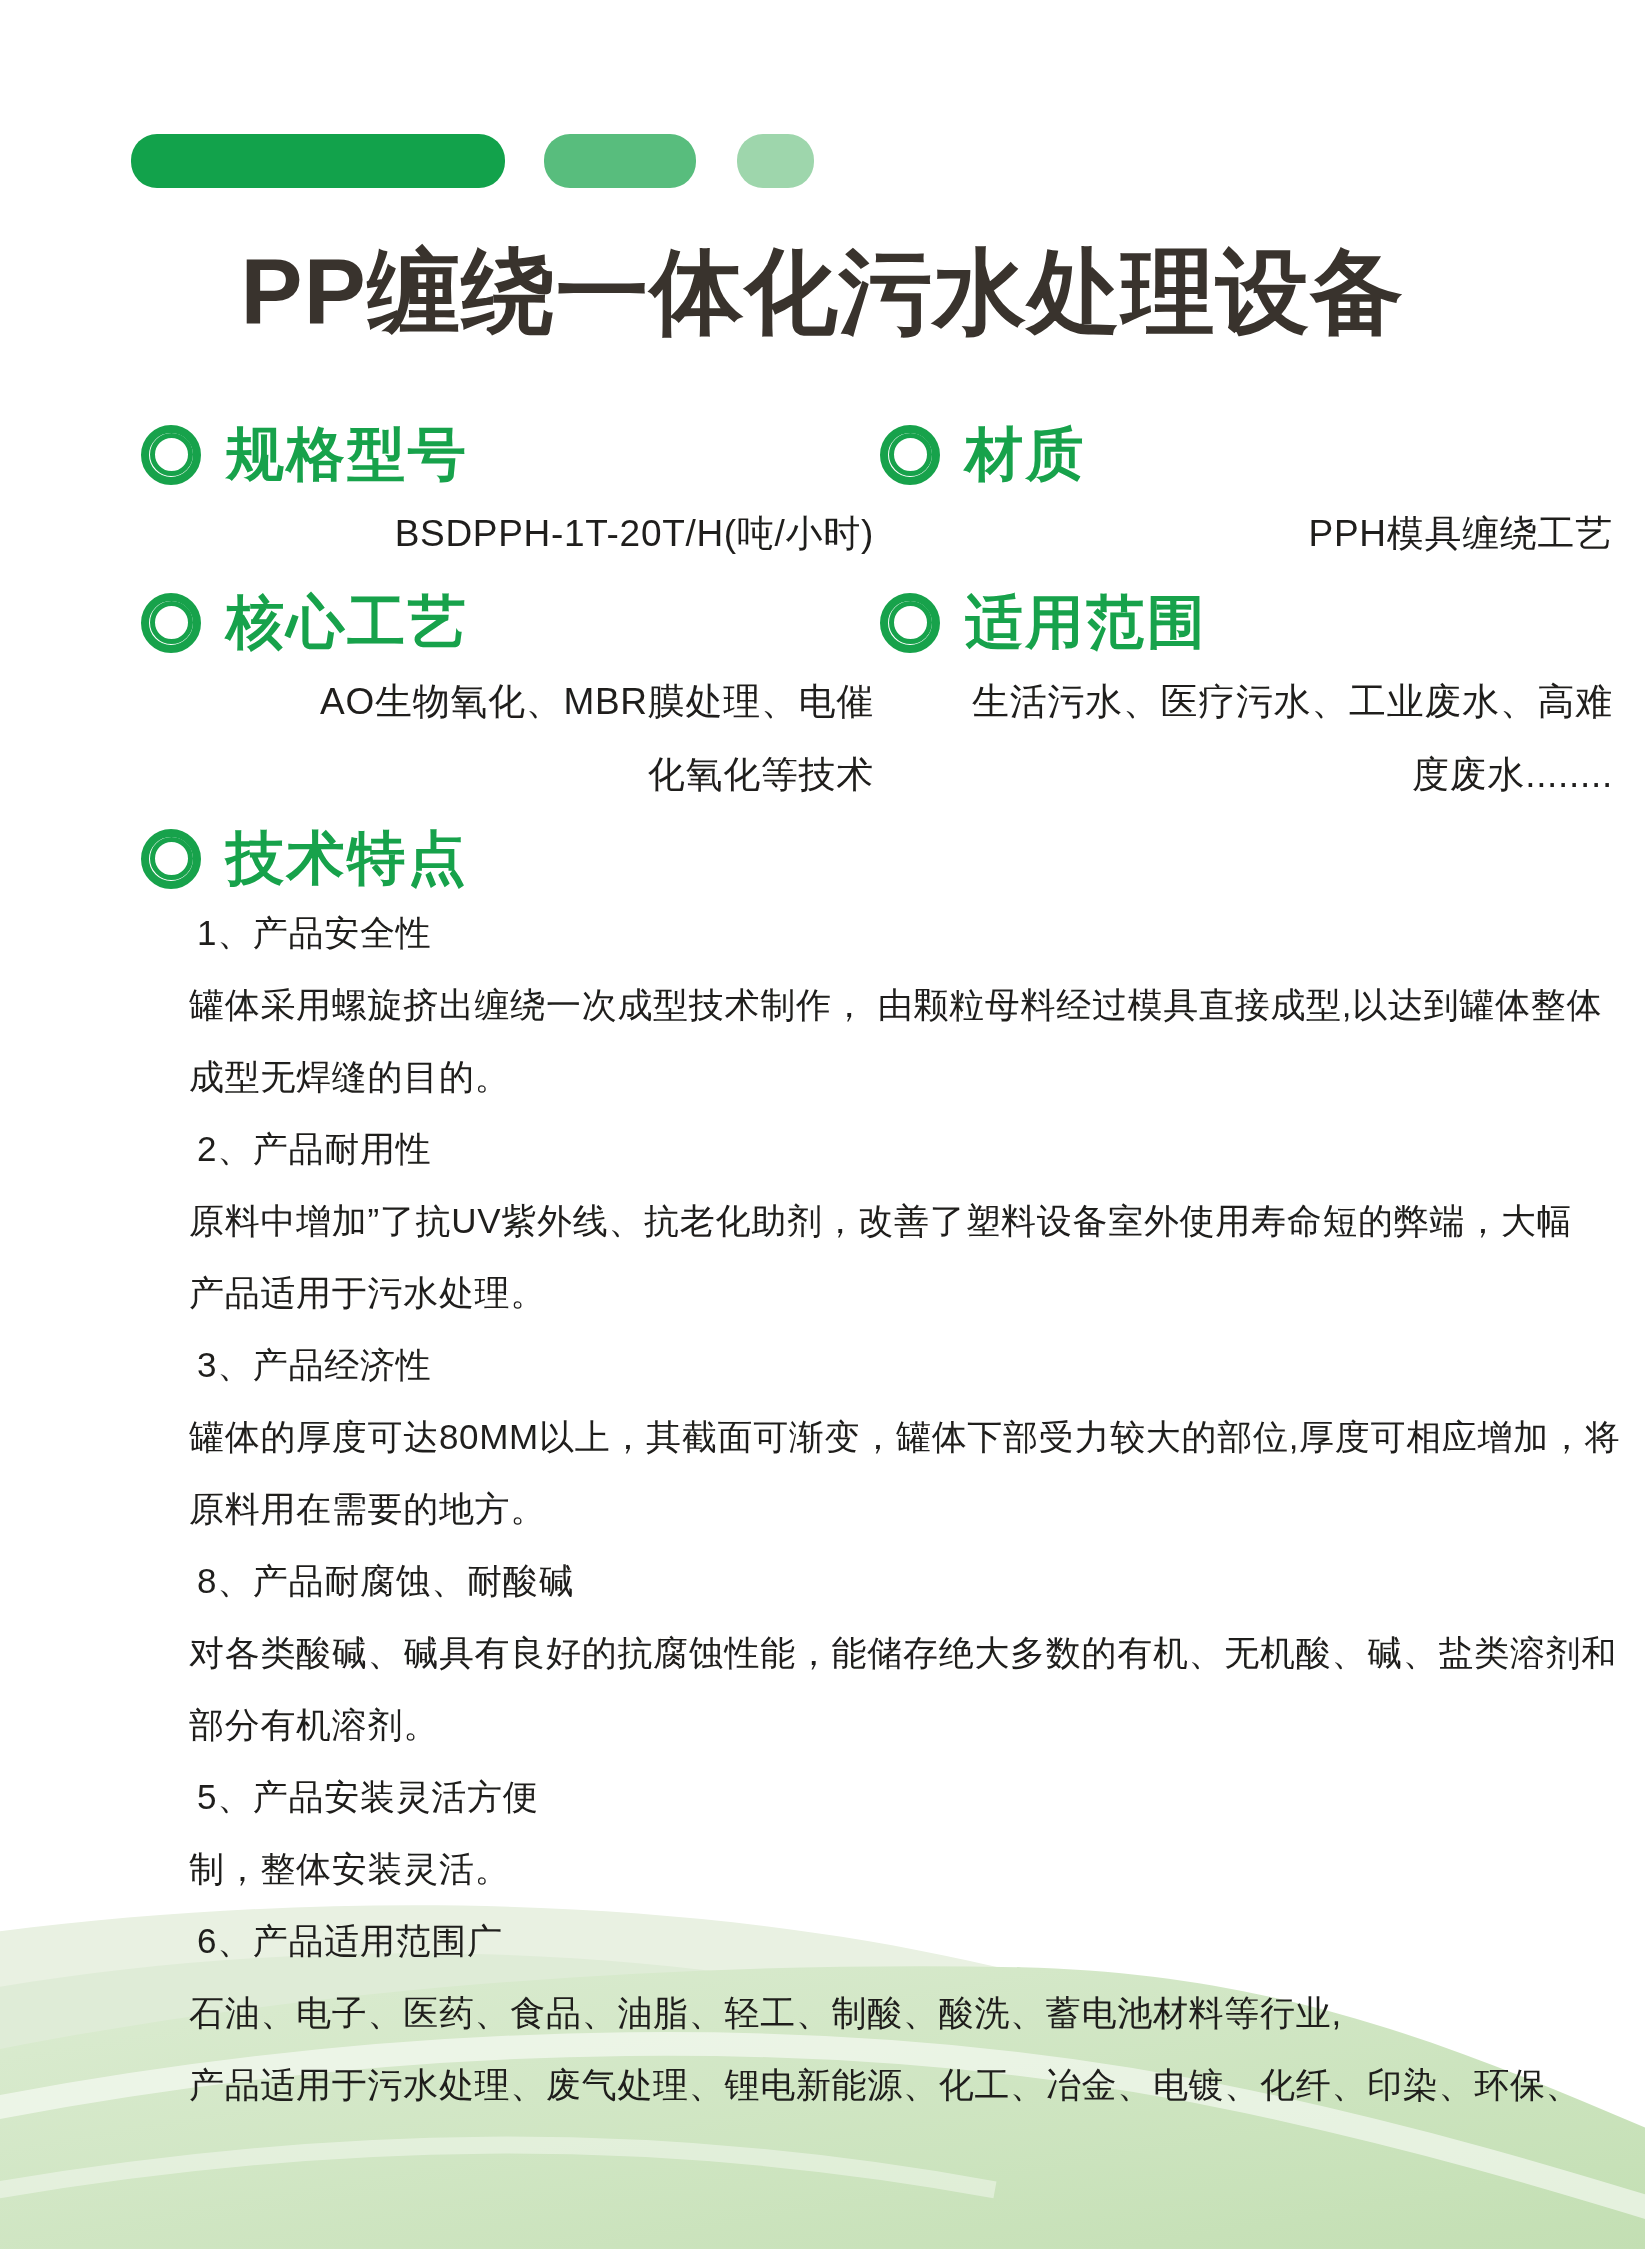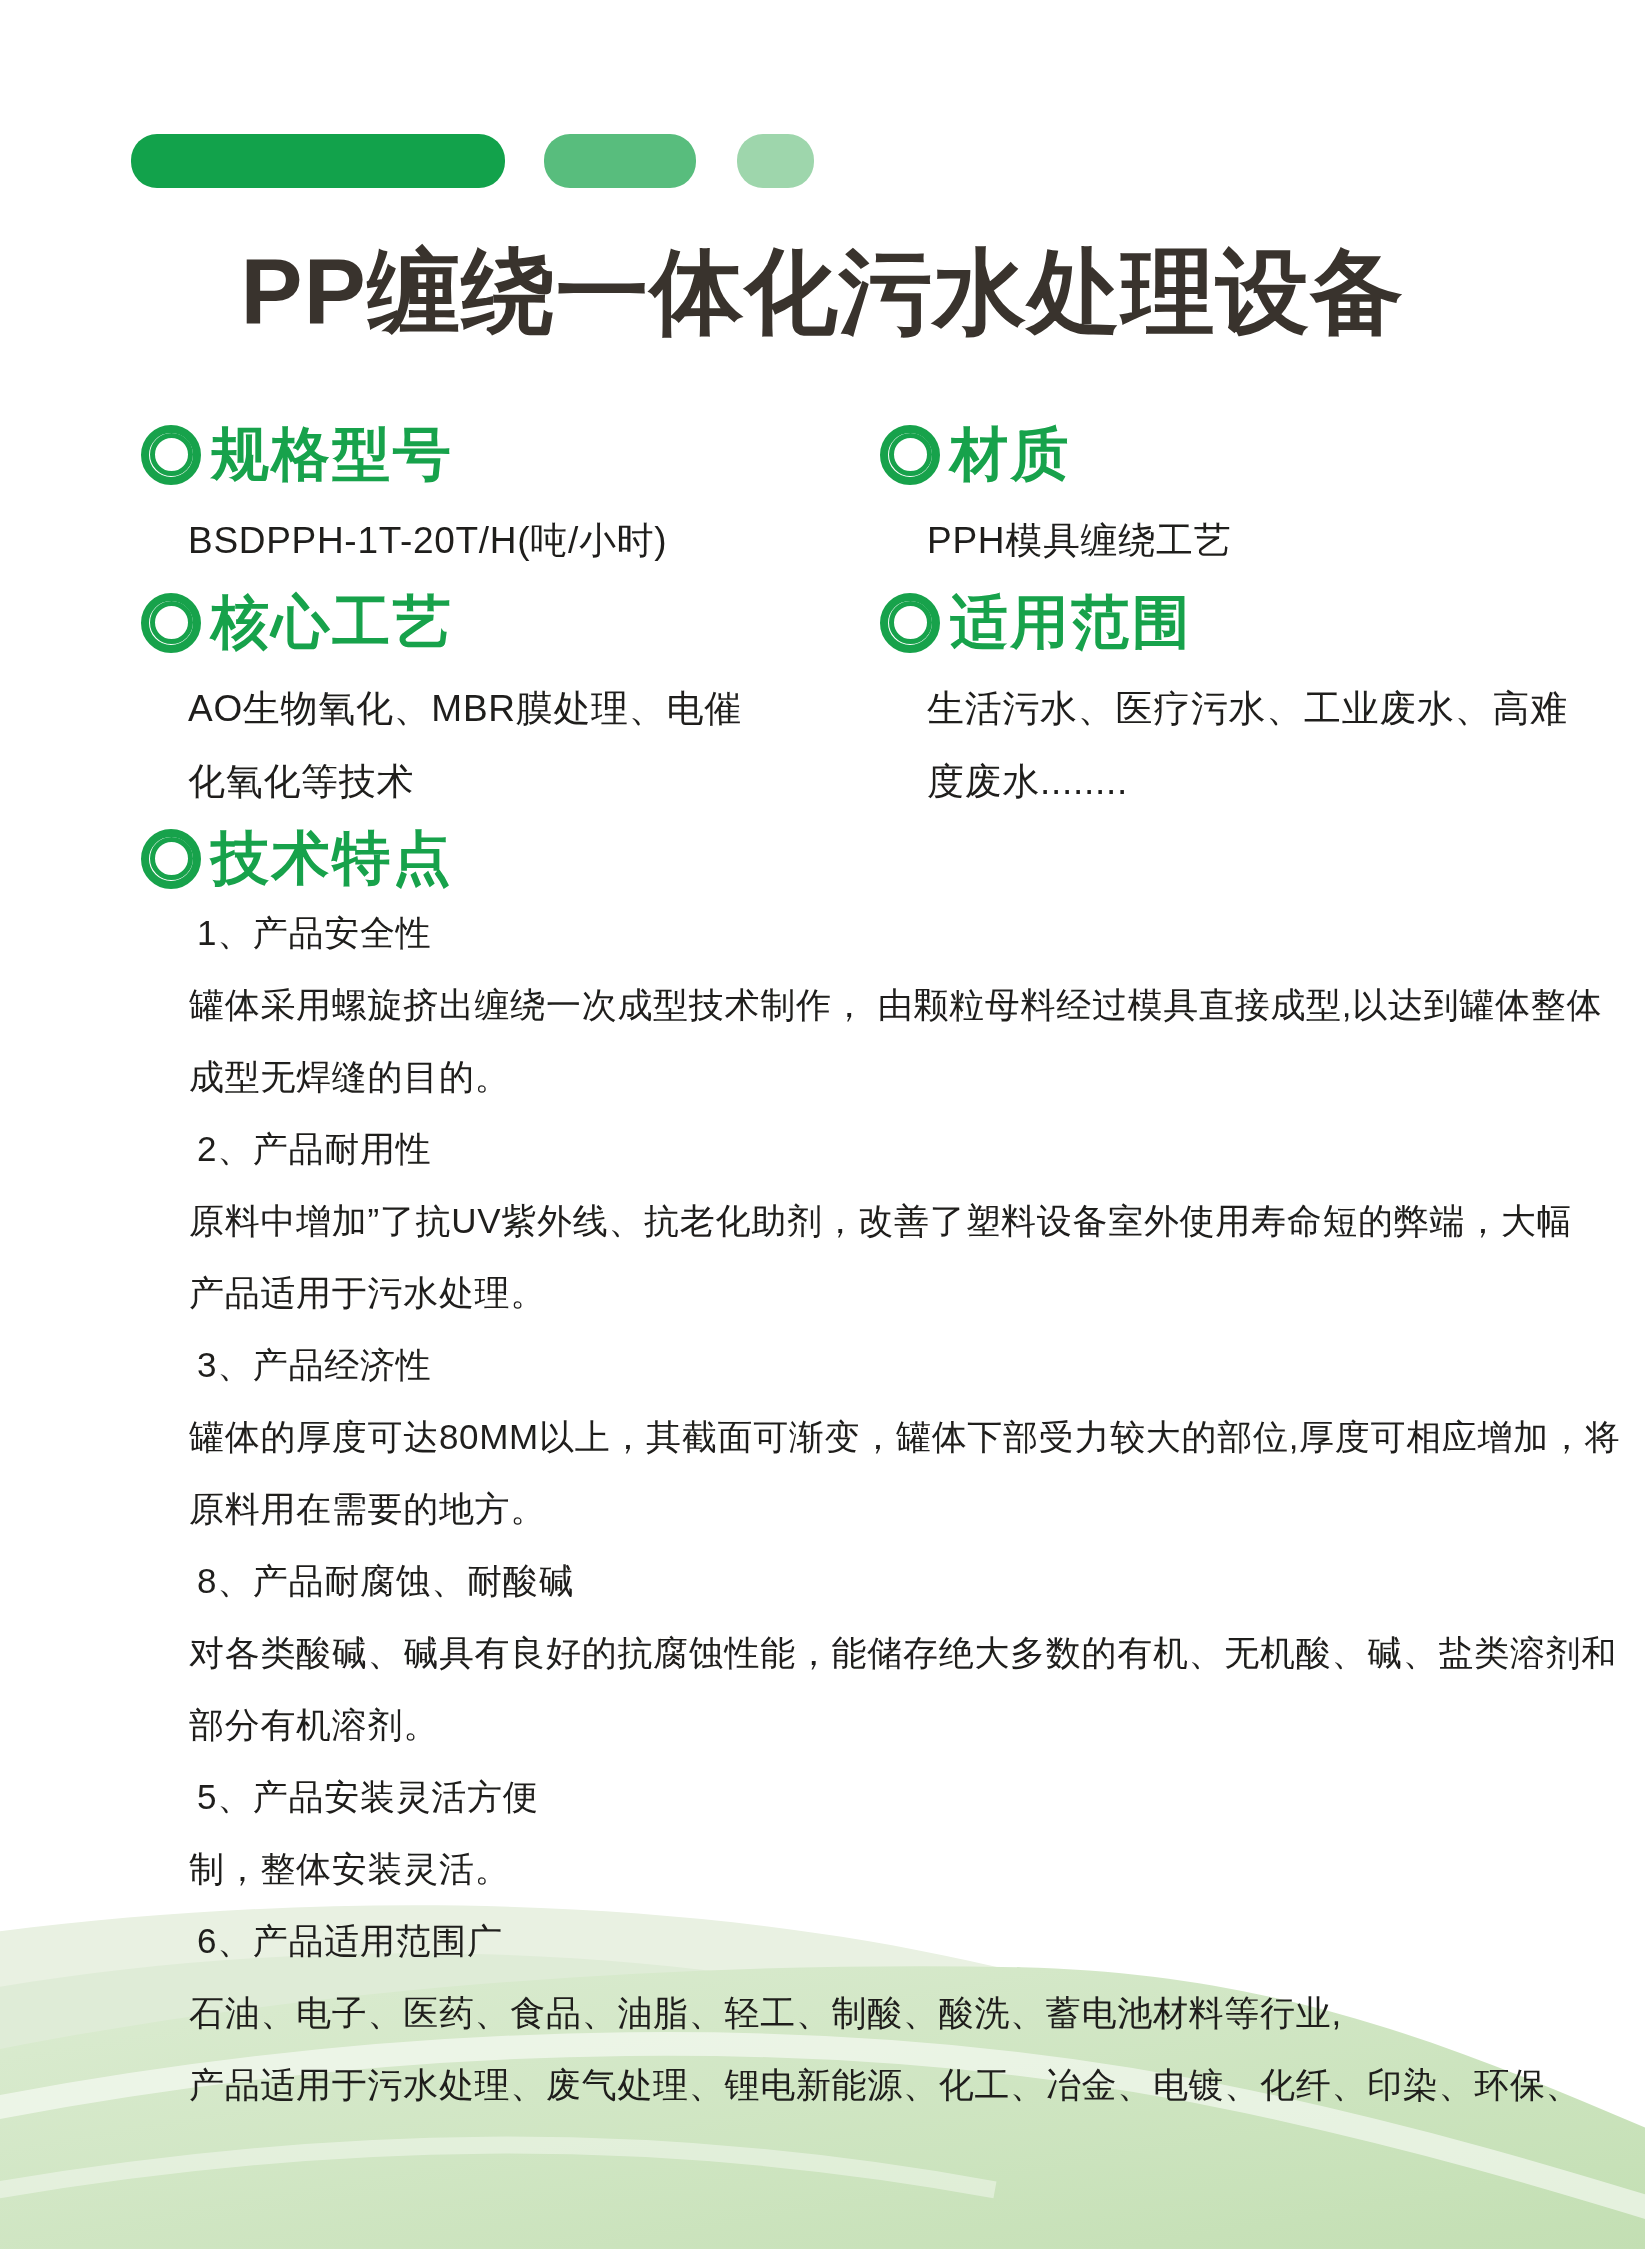--- a/index.html
+++ b/index.html
@@ -56,26 +56,26 @@
     border-radius:50%;
     display:flex; align-items:center; justify-content:center;
   }
   .ring::after{
     content:"";
     width:33px; height:33px;
     border:5.9px solid var(--green);
     border-radius:50%;
   }
   .sec-label{
-    margin-left:10px;
+    margin-left:25px;
     font-size:58px; font-weight:bold; letter-spacing:2.6px;
     color:var(--green);
     white-space:nowrap;
   }
-  .sec-body{margin-top:33px; padding-left:47px;}
+  .sec-body{margin-top:26px; padding-left:47px;text-align:right;}
   .sec-line{
     height:73px; line-height:42px;
     font-size:37px; letter-spacing:0.7px;
     white-space:nowrap;
   }
   
   .tech-head{position:absolute; left:141px; top:826px; z-index:2;}
   .tech-list{
     position:absolute; left:141px; top:911px; width:1466px;
     z-index:2;

